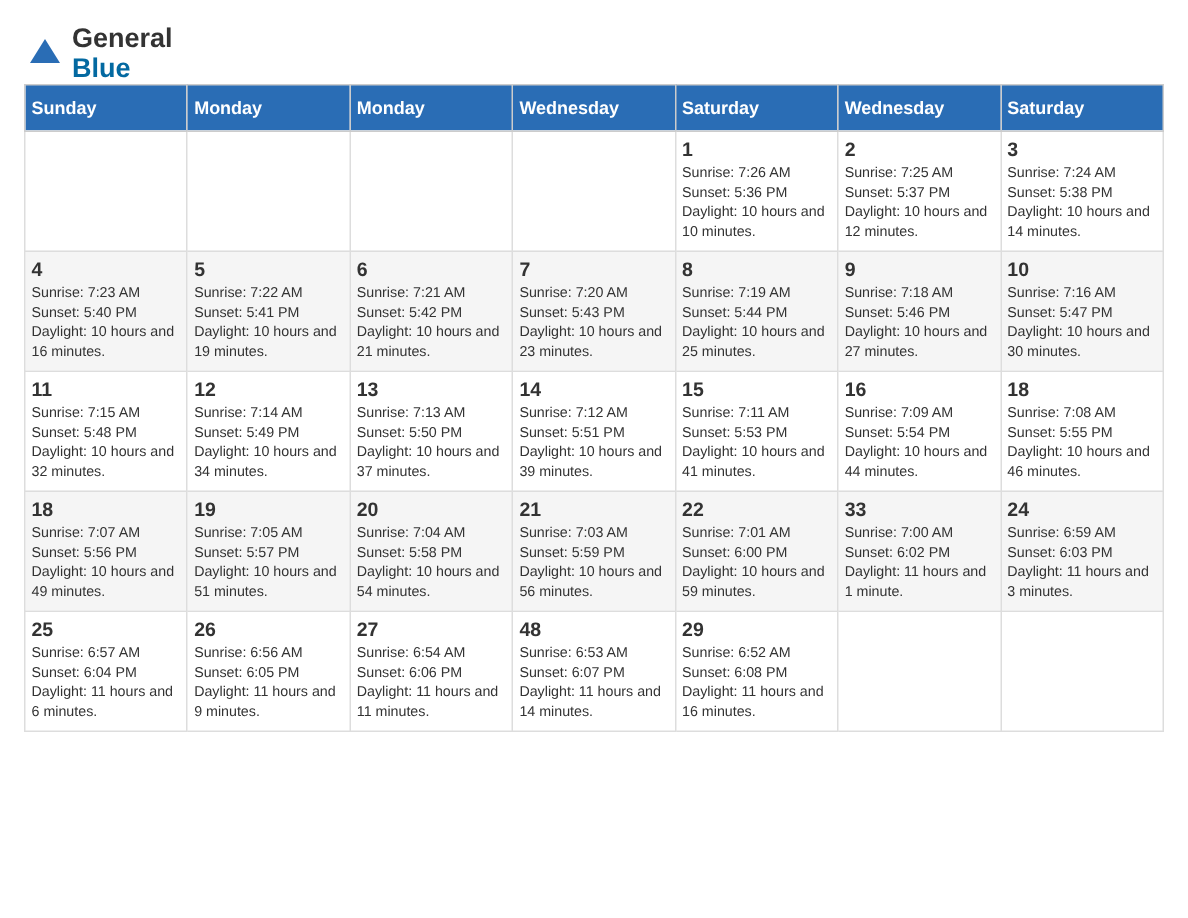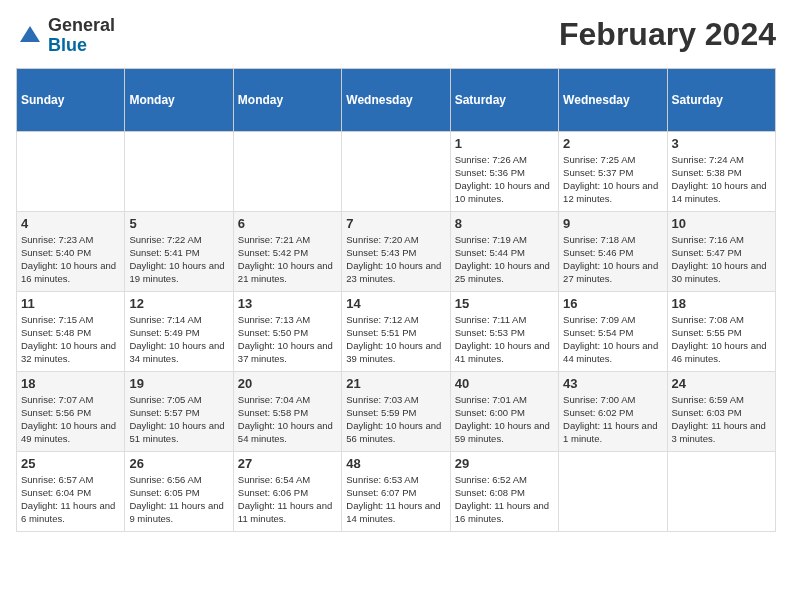--- a/index.html
+++ b/index.html
@@ -7,21 +7,20 @@
       font-family: Arial, sans-serif;
       background: #fff;
       width: 792px;
       min-height: 612px;
       padding: 16px;
     }
     .header {
       display: flex;
       justify-content: space-between;
       align-items: flex-start;
-      margin-bottom: 12px;
     }
     .logo {
       display: flex;
       align-items: center;
     }
     .logo-text {
       display: flex;
       flex-direction: column;
       line-height: 1.1;
     }
@@ -55,21 +54,21 @@
     table {
       width: 100%;
       border-collapse: collapse;
       table-layout: fixed;
     }
     thead tr th {
       background-color: #2a6db5;
       color: #fff;
       font-size: 12px;
       font-weight: bold;
-      padding: 24px 4px;
+      padding: 8px 4px;
       text-align: left;
       border: 1px solid #ccc;
     }
     tbody tr td {
       vertical-align: top;
       border: 1px solid #ddd;
       padding: 4px;
       font-size: 10px;
       color: #333;
       height: 80px;
@@ -99,21 +98,20 @@
   <div class="logo">
     <svg class="logo-icon" viewBox="0 0 28 28">
       <polygon points="14,4 24,20 4,20" fill="#2a6db5"></polygon>
     </svg>
     <div class="logo-text">
       <span class="logo-general">General</span>
       <span class="logo-blue">Blue</span>
     </div>
   </div>
   <div class="title-area">
-    <div class="month-title">February 2024</div>
   </div>
 </div>
 
 <table>
   <thead>
     <tr>
       <th>Sunday</th>
       <th>Monday</th>
       <th>Monday</th>
       <th>Wednesday</th>
@@ -212,25 +210,25 @@
         </td>
         <td>
           <div class="day-number">20</div>
           <div class="day-info">Sunrise: 7:04 AM<br>Sunset: 5:58 PM<br>Daylight: 10 hours and 54 minutes.</div>
         </td>
         <td>
           <div class="day-number">21</div>
           <div class="day-info">Sunrise: 7:03 AM<br>Sunset: 5:59 PM<br>Daylight: 10 hours and 56 minutes.</div>
         </td>
         <td>
-          <div class="day-number">40</div>
+          <div class="day-number">22</div>
           <div class="day-info">Sunrise: 7:01 AM<br>Sunset: 6:00 PM<br>Daylight: 10 hours and 59 minutes.</div>
         </td>
         <td>
-          <div class="day-number">43</div>
+          <div class="day-number">33</div>
           <div class="day-info">Sunrise: 7:00 AM<br>Sunset: 6:02 PM<br>Daylight: 11 hours and 1 minute.</div>
         </td>
         <td>
           <div class="day-number">24</div>
           <div class="day-info">Sunrise: 6:59 AM<br>Sunset: 6:03 PM<br>Daylight: 11 hours and 3 minutes.</div>
         </td>
       </tr>
       <tr>
         <td>
           <div class="day-number">25</div>

